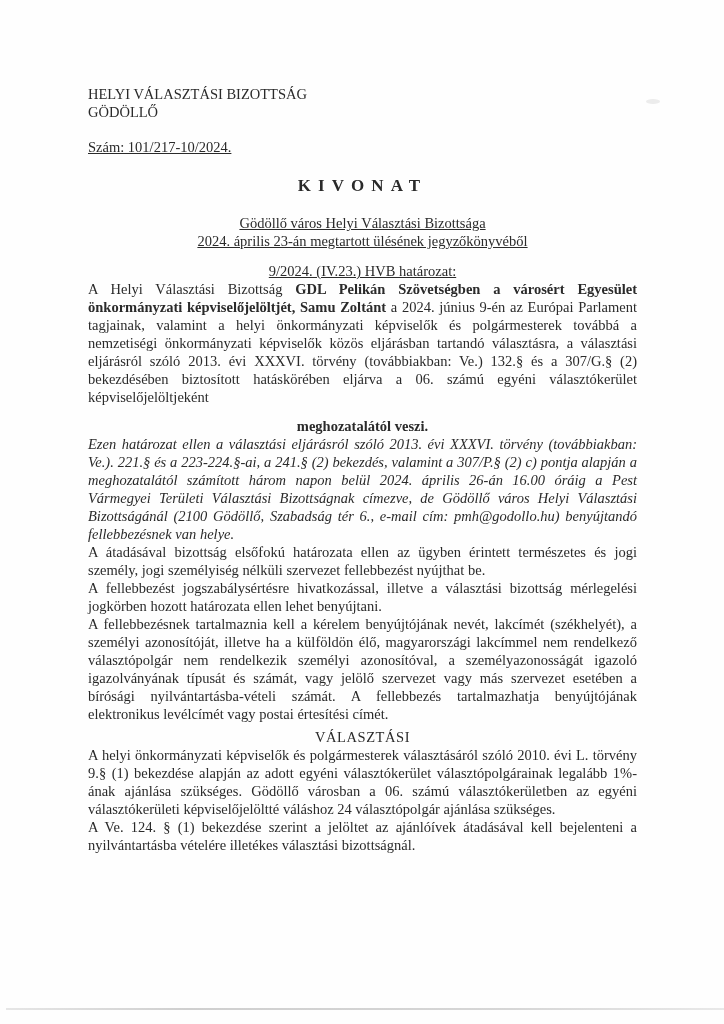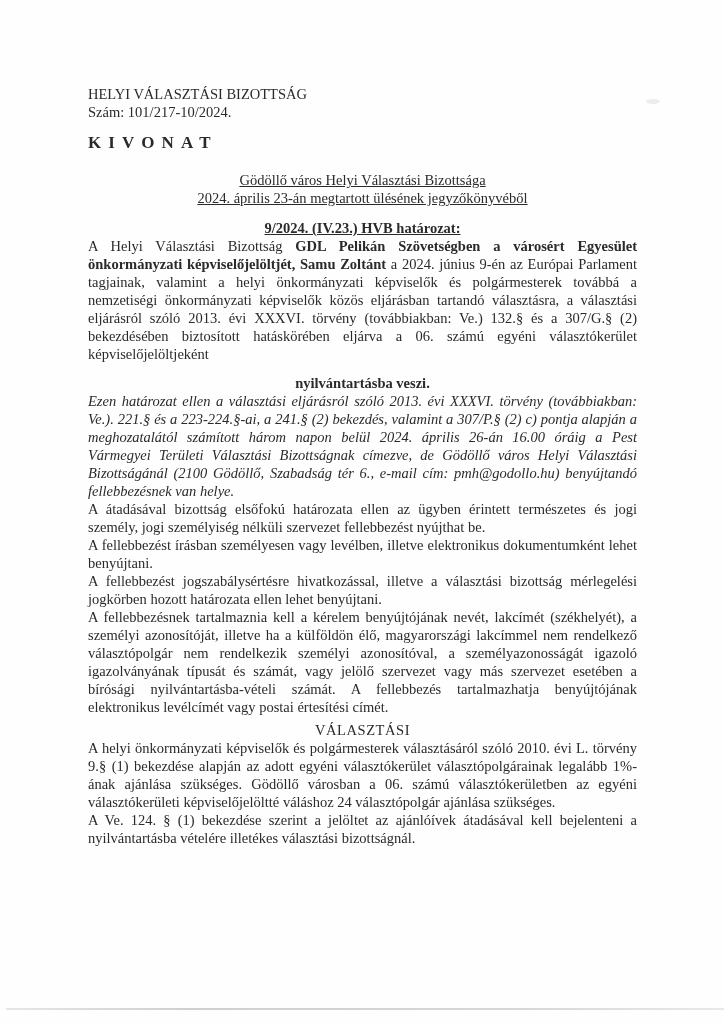--- a/index.html
+++ b/index.html
@@ -16,34 +16,34 @@
   .content{
     position:absolute;
     left:88px;
     top:0;
     width:549px;
     padding-top:85px;
     font-size:14.5px;
     line-height:18px;
   }
   .org-block div{white-space:nowrap;}
-  .case-number{}
+  .case-number{margin-top:17px;text-decoration:underline;}
   .doc-title{
-    margin-top:12px;
-    text-align:left;
+    margin-top:20px;
+    text-align:center;
     font-weight:bold;
     font-size:17px;
     line-height:20px;
     letter-spacing:0.42em;
   }
   .subtitle{margin-top:18px;text-align:center;text-decoration:underline;}
   .decision-heading{
     margin-top:12px;
     text-align:center;
-    font-weight:bold;
+    font-weight:normal;
   }
   .decision-heading span{text-decoration:underline;}
   p.para{margin:0;text-align:justify;}
   .para-first{margin-top:17px;}
   .verdict{margin-top:11px;text-align:center;font-weight:bold;}
   .appeal-first{margin-top:16px;font-style:italic;}
   .section-heading{
     margin-top:5px;
     text-align:center;
     letter-spacing:0.04em;
@@ -71,43 +71,43 @@
   }
 </style>
 </head>
 <body>
 
 <div class="page">
   <div class="content">
 
     <div class="org-block">
       <div>HELYI VÁLASZTÁSI BIZOTTSÁG</div>
+      <div>GÖDÖLLŐ</div>
     </div>
 
     <div class="case-number">Szám: 101/217-10/2024.</div>
 
     <div class="doc-title">KIVONAT</div>
 
     <div class="subtitle">
       <div>Gödöllő város Helyi Választási Bizottsága</div>
       <div>2024. április 23-án megtartott ülésének jegyzőkönyvéből</div>
     </div>
 
     <div class="decision-heading">
       <span>9/2024. (IV.23.) HVB határozat:</span>
     </div>
 
     <p class="para para-first"><span>A Helyi Választási Bizottság </span><b>GDL Pelikán Szövetségben a városért Egyesület önkormányzati képviselőjelöltjét, Samu Zoltánt</b><span> a 2024. június 9-én az Európai Parlament tagjainak, valamint a helyi önkormányzati képviselők és polgármesterek továbbá a nemzetiségi önkormányzati képviselők közös eljárásban tartandó választásra, a választási eljárásról szóló 2013. évi XXXVI. törvény (továbbiakban: Ve.) 132.§ és a 307/G.§ (2) bekezdésében biztosított hatáskörében eljárva a 06. számú egyéni választókerület képviselőjelöltjeként</span></p>
 
-    <div class="verdict">nyilvántartásba veszi.</div>
+    <div class="verdict">meghozatalától veszi.</div>
 
     <div class="appeal-block">
       <p class="para appeal-first">Ezen határozat ellen a választási eljárásról szóló 2013. évi XXXVI. törvény (továbbiakban: Ve.). 221.§ és a 223-224.§-ai, a 241.§ (2) bekezdés, valamint a 307/P.§ (2) c) pontja alapján a meghozatalától számított három napon belül 2024. április 26-án 16.00 óráig a Pest Vármegyei Területi Választási Bizottságnak címezve, de Gödöllő város Helyi Választási Bizottságánál (2100 Gödöllő, Szabadság tér 6., e-mail cím: pmh@godollo.hu) benyújtandó fellebbezésnek van helye.</p>
       <p class="para">A átadásával bizottság elsőfokú határozata ellen az ügyben érintett természetes és jogi személy, jogi személyiség nélküli szervezet fellebbezést nyújthat be.</p>
-      <p class="para">A fellebbezést írásban személyesen vagy levélben, illetve elektronikus dokumentumként lehet benyújtani.</p>
       <p class="para">A fellebbezést jogszabálysértésre hivatkozással, illetve a választási bizottság mérlegelési jogkörben hozott határozata ellen lehet benyújtani.</p>
       <p class="para">A fellebbezésnek tartalmaznia kell a kérelem benyújtójának nevét, lakcímét (székhelyét), a személyi azonosítóját, illetve ha a külföldön élő, magyarországi lakcímmel nem rendelkező választópolgár nem rendelkezik személyi azonosítóval, a személyazonosságát igazoló igazolványának típusát és számát, vagy jelölő szervezet vagy más szervezet esetében a bírósági nyilvántartásba-vételi számát. A fellebbezés tartalmazhatja benyújtójának elektronikus levélcímét vagy postai értesítési címét.</p>
     </div>
 
     <div class="section-heading">VÁLASZTÁSI</div>
 
     <p class="para reason-1">A helyi önkormányzati képviselők és polgármesterek választásáról szóló 2010. évi L. törvény 9.§ (1) bekezdése alapján az adott egyéni választókerület választópolgárainak legalább 1%-ának ajánlása szükséges. Gödöllő városban a 06. számú választókerületben az egyéni választókerületi képviselőjelöltté váláshoz 24 választópolgár ajánlása szükséges.</p>
     <p class="para reason-2">A Ve. 124. § (1) bekezdése szerint a jelöltet az ajánlóívek átadásával kell bejelenteni a nyilvántartásba vételére illetékes választási bizottságnál.</p>
 
   </div>

